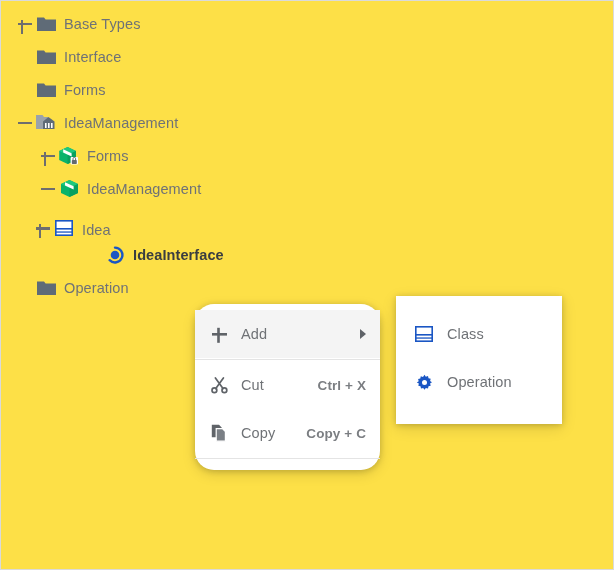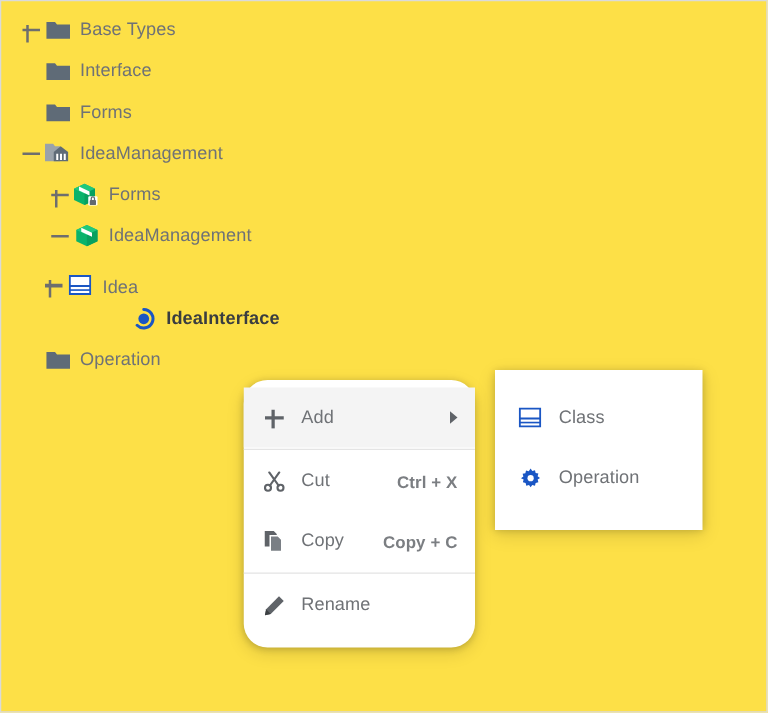--- a/index.html
+++ b/index.html
@@ -329,31 +329,20 @@
             <svg width="16" height="18" viewBox="0 0 16 18">
               <path d="M0.8 0.8h7.2l2.4 2.4v10H0.8z" fill="#5f6368"></path>
               <path d="M5.2 4.6h6.2l3 3v9.6H5.2z" fill="#7a7f85" stroke="#ffffff" stroke-width="1.2"></path>
             </svg>
           </span>
         </span>
         <span class="menu-label">Copy</span>
         <span class="menu-shortcut">Copy + C</span>
       </div>
       <div class="menu-sep"></div>
-      <div class="menu-item">
-        <span class="menu-icon">
-          <span>
-            <svg width="17" height="17" viewBox="0 0 17 17">
-              <path d="M12.2 0.9 16 4.7 5.6 15.1 0.9 16.1 1.9 11.4z" fill="#5f6368"></path>
-              <path d="M1.9 11.4 5.6 15.1 0.9 16.1z" fill="#3c4043"></path>
-            </svg>
-          </span>
-        </span>
-        <span class="menu-label">Rename</span>
-      </div>
     </div>
 
   <div class="menu" id="submenu">
       <div class="sub-item">
         <span class="sub-icon">
           <span>
             <svg width="18" height="16" viewBox="0 0 18 16">
               <rect x="0.8" y="0.8" width="16.4" height="14.4" fill="#ffffff" stroke="#1a56c4" stroke-width="1.6"></rect>
               <rect x="0.8" y="8" width="16.4" height="1.6" fill="#1a56c4"></rect>
               <rect x="0.8" y="11.4" width="16.4" height="1.3" fill="#1a56c4"></rect>

